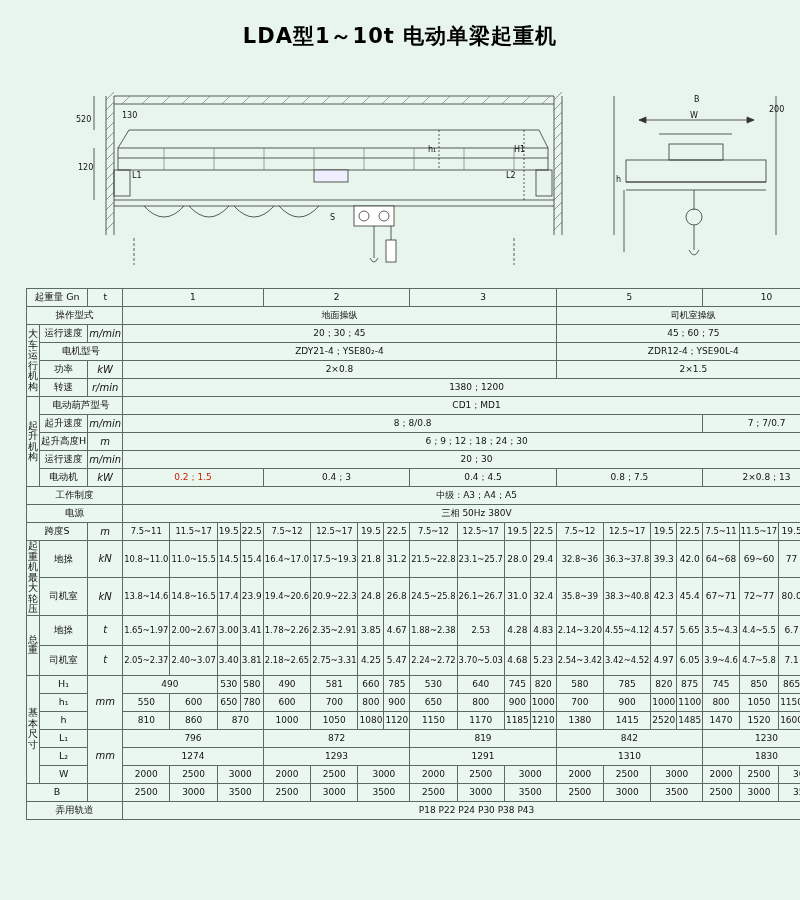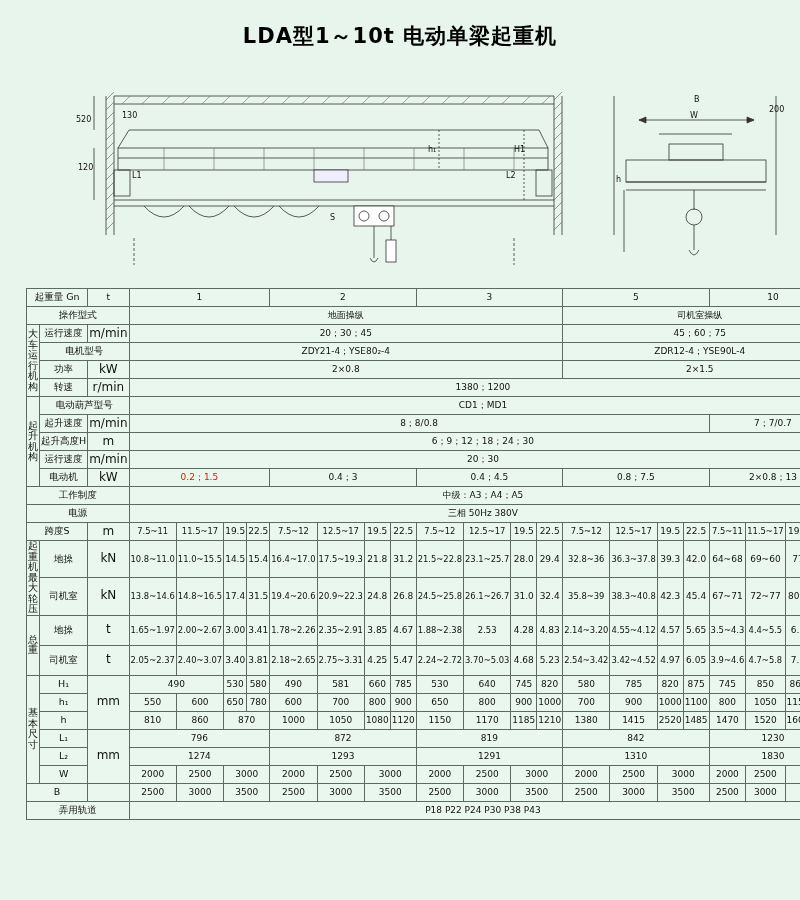--- a/index.html
+++ b/index.html
@@ -41,21 +41,21 @@
     line-height:1.05;
     padding:0;
   }
   .vlabel span{
     display:inline-block;
     width:12px;
     word-break:break-all;
     white-space:normal;
   }
   .red{color:#cc2200;}
-  .tiny{font-size:12px;}
+  .tiny{font-size:10px;font-style:italic;}
   .h24{height:18px;}
   .twoline{font-size:8.4px;line-height:1.2;text-align:center;}
 </style>
 </head>
 <body>
 
 <div class="page">
 
   <div class="title">LDA型1～10t 电动单梁起重机</div>
 
@@ -356,21 +356,21 @@
           <td>77</td>
           <td>79</td>
         </tr>
 
         <tr style="height:30px">
           <td class="lbl">司机室</td>
           <td class="tiny">kN</td>
           <td class="twoline">13.8~14.6</td>
           <td class="twoline">14.8~16.5</td>
           <td>17.4</td>
-          <td>31.5</td>
+          <td>23.9</td>
           <td class="twoline">19.4~20.6</td>
           <td class="twoline">20.9~22.3</td>
           <td>24.8</td>
           <td>26.8</td>
           <td class="twoline">24.5~25.8</td>
           <td class="twoline">26.1~26.7</td>
           <td>31.0</td>
           <td>32.4</td>
           <td class="twoline">35.8~39</td>
           <td class="twoline">38.3~40.8</td>

